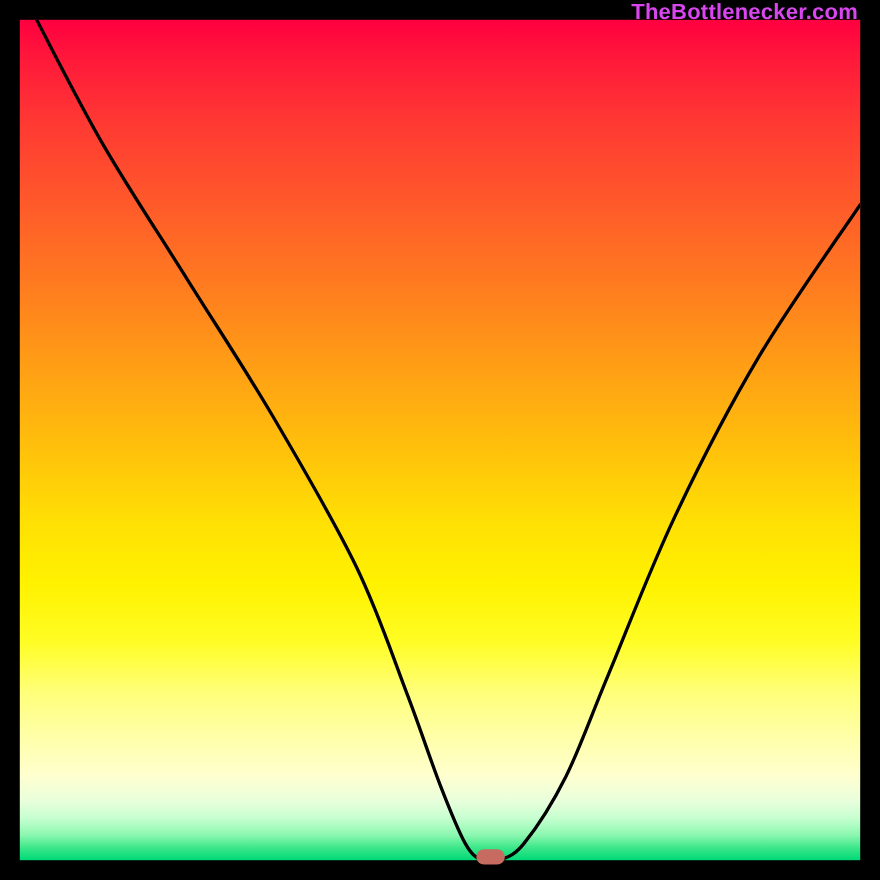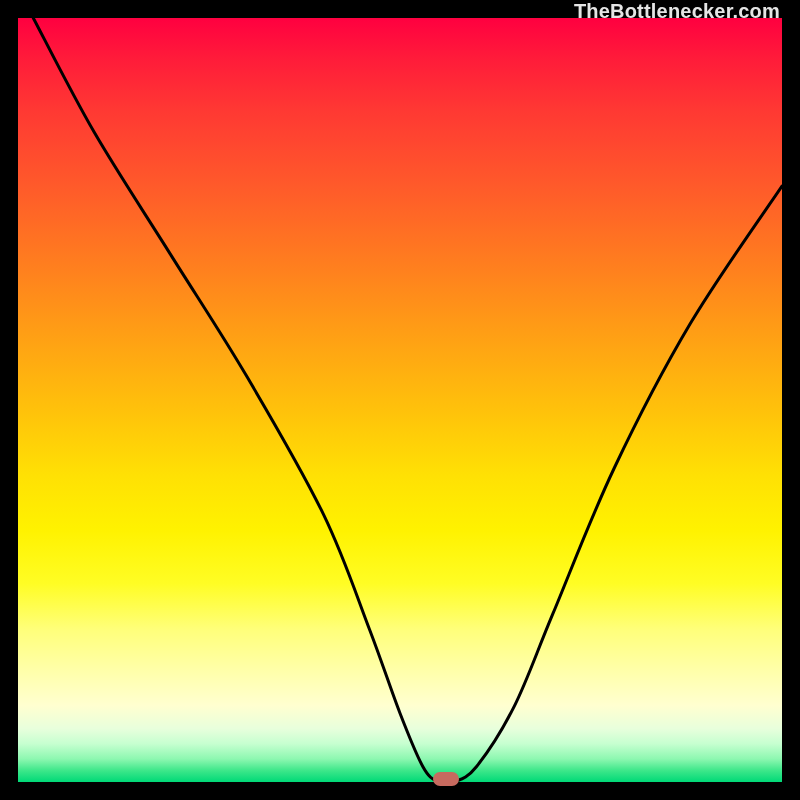--- a/index.html
+++ b/index.html
@@ -44,21 +44,21 @@
       #00d977 100%
     );
   }
   .watermark {
     position: absolute;
     top: 0px;
     right: 20px;
     font-family: Arial, Helvetica, sans-serif;
     font-size: 20px;
     font-weight: 600;
-    color: #e5e5e5;
+    color: #d946ef;
     letter-spacing: 0.2px;
   }
   svg.curve {
     position: absolute;
     left: 0;
     top: 0;
     width: 764px;
     height: 764px;
   }
   .marker {

